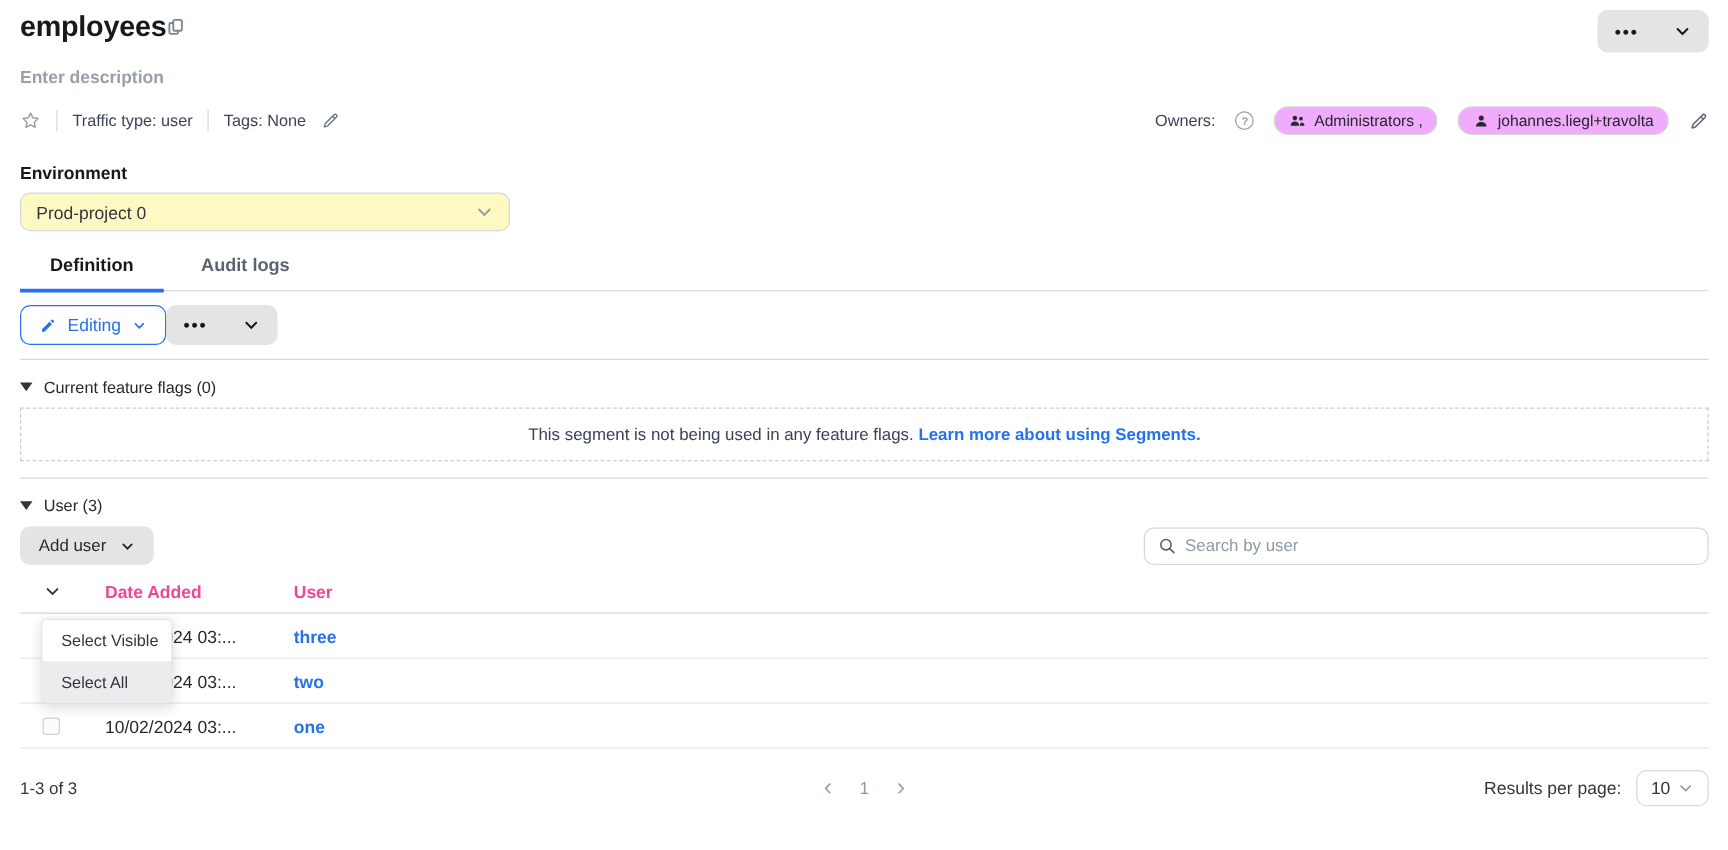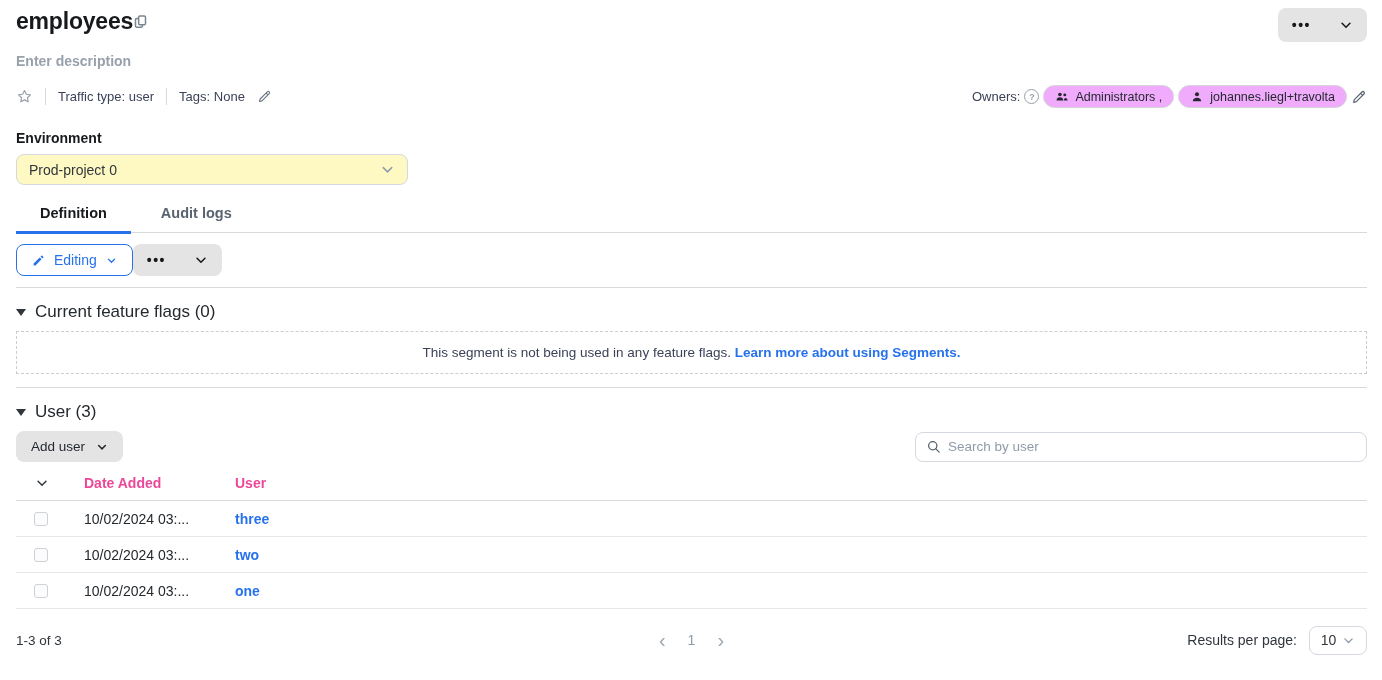--- a/index.html
+++ b/index.html
@@ -16,21 +16,21 @@
   .btn-group { display:flex; align-items:center; background:#e4e4e5; border-radius:8px; height:34px; }
   .btn-group.h32 { height:32px; }
   .seg { display:flex; align-items:center; height:100%; padding:0 14px; cursor:pointer; }
   .ellipsis { font-size:14px; font-weight:bold; letter-spacing:1.5px; color:#17191c; line-height:1; }
 
   .desc { margin-top:11px; font-size:14px; color:#98a1ab;font-weight:bold; }
 
   .meta-row { margin-top:16px; display:flex; align-items:center; }
   .meta-left { display:flex; align-items:center; gap:12px; font-size:13px; color:#3c4257; }
   .vdiv { width:1px; height:17px; background:#d9d9d9; }
-  .meta-right { margin-left:auto; display:flex; align-items:center; gap:4px; }
+  .meta-right { margin-left:auto; display:flex; align-items:center; gap:16px; }
   .owners-label { font-size:13px; color:#3c4257; }
   .qmark { width:15px; height:15px; border:1.3px solid #98a1ab; border-radius:50%; color:#98a1ab;
            font-size:9px; display:flex; align-items:center; justify-content:center; font-weight:bold; }
   .pill { display:flex; align-items:center; gap:6px; background:#f0abfc; border:1px solid #d6d6d8;
           border-radius:999px; height:23px; padding:0 11px; font-size:12.5px; color:#24292e; }
 
   
   .env { margin-top:22px; }
   .env-label { font-size:14px; font-weight:bold; color:#17191c; }
   .select { margin-top:8px; width:392px; height:31px; border:1px solid #d3d9de; border-radius:8px;
@@ -44,21 +44,21 @@
   .tab.active::after { content:""; position:absolute; left:0; right:0; bottom:-2px; height:3px; background:#2672ec; }
 
   
   .actions-row { margin-top:11px; display:flex; align-items:center; justify-content:flex-start; }
   .editing-btn { display:flex; align-items:center; gap:9px; height:32px; padding:0 15px;
                  border:1px solid #2672ec; border-radius:8px; color:#2672ec; font-size:14px; background:#fff; cursor:pointer; }
 
   .hr { margin-top:11px; border:none; border-top:1px solid #d9d9d9; }
 
   
-  .section-head { margin-top:14px; display:flex; align-items:center; gap:9px; font-size:17px; color:#24292e; cursor:pointer; }
+  .section-head { margin-top:14px; display:flex; align-items:center; gap:9px; font-size:13px; color:#24292e; cursor:pointer; }
   .caret-down { width:0; height:0; border-left:5px solid transparent; border-right:5px solid transparent; border-top:7px solid #30363c; }
 
   .dashed-box { margin-top:9px; border:1px dashed #c9ced3; padding:13px 10px; text-align:center;
                 font-size:13.5px; color:#3c4257; }
   .dashed-box a { color:#2672ec; font-weight:bold; text-decoration:none; }
 
   
   .controls-row { margin-top:9px; display:flex; align-items:center; justify-content:space-between; }
   .add-user-btn { display:flex; align-items:center; gap:11px; height:31px; padding:0 15px;
                   background:#e4e4e5; border-radius:8px; font-size:13.5px; color:#24292e; cursor:pointer; }
@@ -279,20 +279,24 @@
       <span class="checkbox"></span>
       <span>10/02/2024 03:...</span>
       <a href="#" class="ulink">two</a>
     </div>
     <div class="trow">
       <span class="checkbox"></span>
       <span>10/02/2024 03:...</span>
       <a href="#" class="ulink">one</a>
     </div>
 
+    <div class="menu">
+      <div class="menu-item">Select Visible</div>
+      <div class="menu-item highlight">Select All</div>
+    </div>
   </div>
 
   <div class="footer">
     <span class="summary">1-3 of 3</span>
     <div class="pager">
       <span class="arrow">‹</span>
       <span class="pnum">1</span>
       <span class="arrow">›</span>
     </div>
     <div class="per-page">

